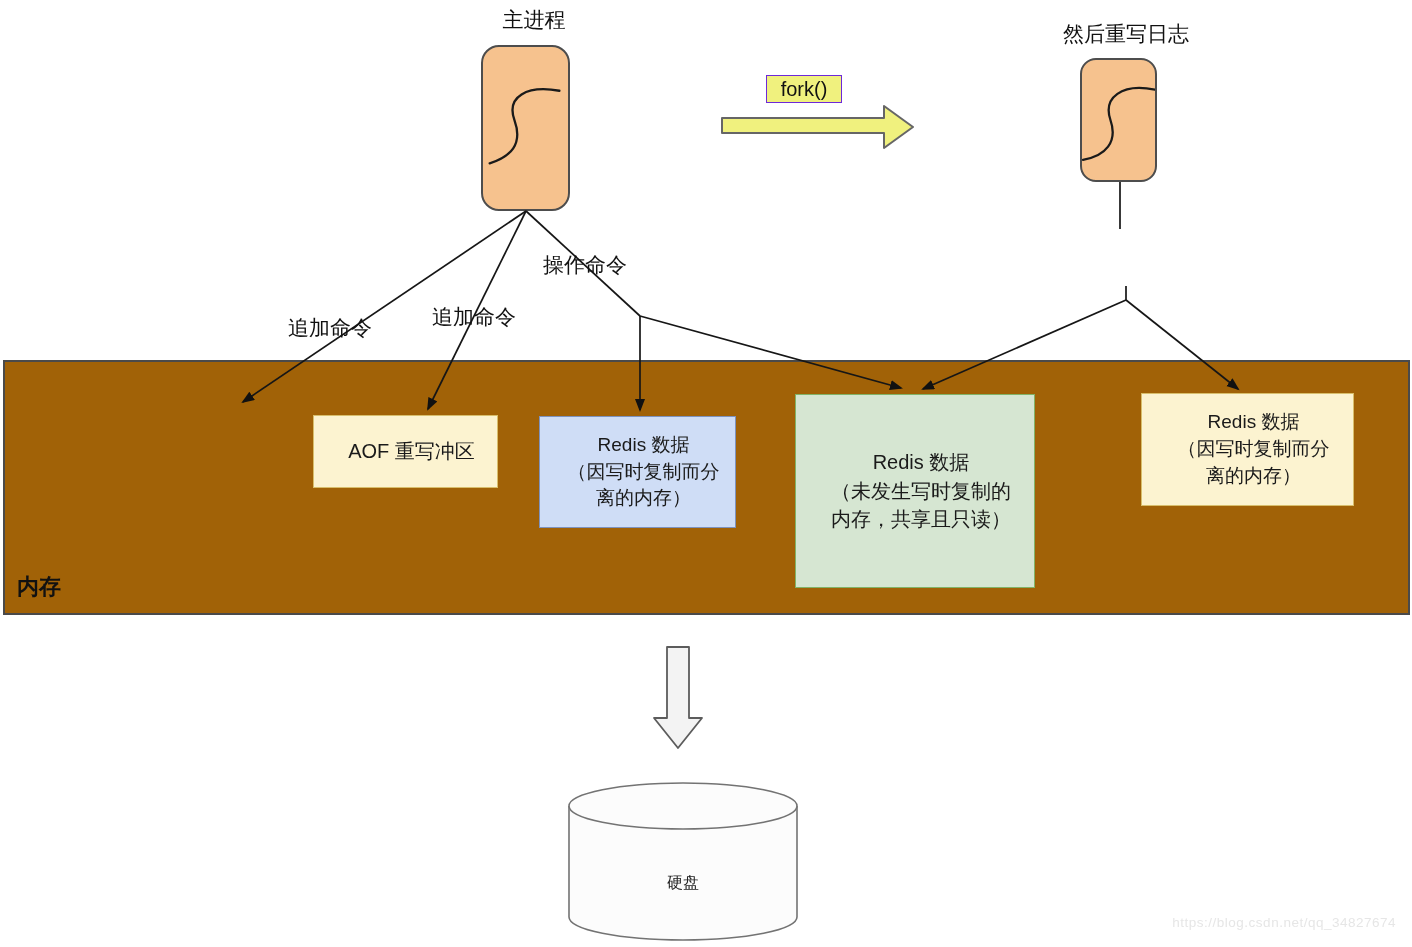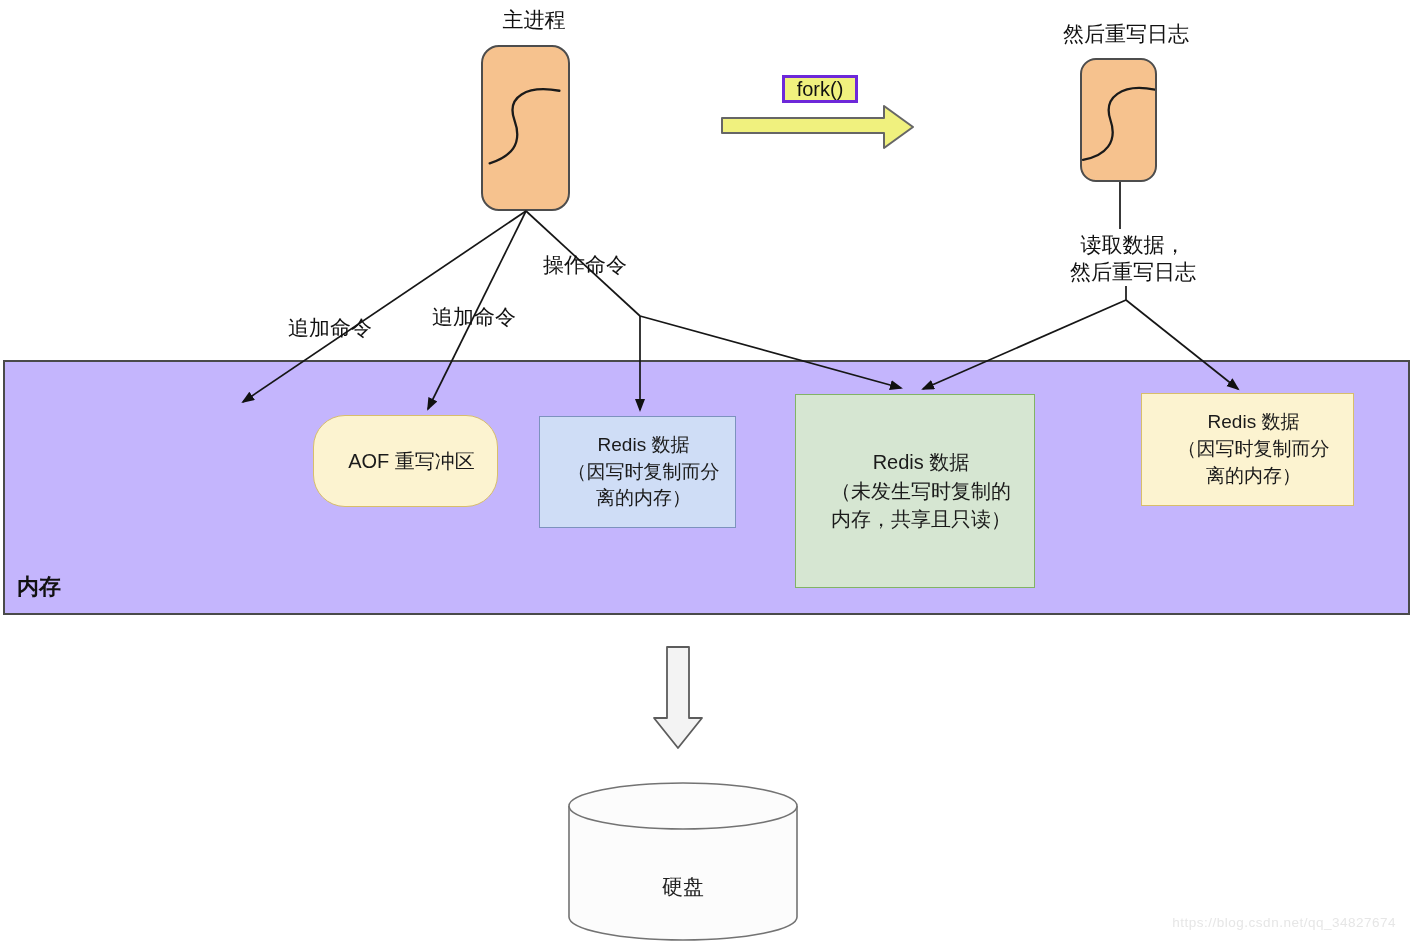--- a/index.html
+++ b/index.html
@@ -7,39 +7,39 @@
     position:relative;width:1412px;height:947px;background:#ffffff;overflow:hidden;
     font-family:"Liberation Sans","DejaVu Sans",sans-serif;color:#141414;
   }
   .abs{position:absolute;}
   .node-label{font-size:21px;color:#111;transform:translateX(-50%);white-space:nowrap;}
   .process{
     background:#F6C28E;border:2px solid #4d4d4d;border-radius:18px;
     display:flex;align-items:center;justify-content:center;box-sizing:border-box;
   }
   .fork-box{
-    background:#F0F17E;border:3px solid #6d28d9;display:flex;align-items:center;justify-content:center;
-    font-size:20px;color:#111;box-sizing:border-box;margin-left:16px;
+    background:#F0F17E;border:1px solid #6d28d9;display:flex;align-items:center;justify-content:center;
+    font-size:20px;color:#111;box-sizing:border-box;
   }
   .memory{
-    background:#c4b5fd;border:2px solid #4a4a4a;box-sizing:border-box;
+    background:#a16207;border:2px solid #4a4a4a;box-sizing:border-box;
   }
   .memory-label{font-size:22px;font-weight:bold;color:#111;}
   .mbox{
     display:flex;align-items:center;justify-content:center;text-align:center;
     box-sizing:border-box;white-space:pre-line;color:#1a1a1a;line-height:1.42;padding-left:12px;
   }
   .mbox.blue{background:#CFDDF6;border:1.5px solid #7D92BE;}
   .mbox.yellow{background:#FCF3D0;border:1.5px solid #D8BE6B;}
   .mbox.green{background:#D6E6D2;border:1.5px solid #82B366;}
   .edge-label{
     font-size:21px;color:#111;transform:translateX(-50%);
     white-space:pre-line;text-align:center;line-height:1.3;
   }
-  .disk-label{font-size:21px;color:#222;text-align:center;}
+  .disk-label{font-size:16px;color:#222;text-align:center;}
   .watermark{
     font-size:13.5px;color:#e6e6e6;letter-spacing:0.5px;white-space:nowrap;
   }
   svg.overlay{position:absolute;left:0;top:0;pointer-events:none;}
 </style>
 </head>
 <body>
 
 <div id="canvas">
 
@@ -58,21 +58,21 @@
     </svg>
   </div>
 
   <div class="abs fork-box" style="left:766px;top:75px;width:76px;height:28px;">fork()</div>
 
   <div class="abs memory" style="left:3px;top:360px;width:1407px;height:255px;">
     <div class="abs memory-label" style="left:12px;top:210px;">内存</div>
   </div>
 
 
-  <div class="abs mbox yellow" style="left:313px;top:415px;width:185px;height:92px;font-size:20px;border-radius:32px;">
+  <div class="abs mbox yellow" style="left:313px;top:415px;width:185px;height:73px;font-size:20px;">
     <span>AOF 重写冲区</span>
   </div>
 
   <div class="abs mbox blue" style="left:539px;top:416px;width:197px;height:112px;font-size:19px;">
     <span>Redis 数据
 （因写时复制而分
 离的内存）</span>
   </div>
 
   <div class="abs mbox green" style="left:795px;top:394px;width:240px;height:194px;font-size:20px;">
@@ -118,20 +118,18 @@
 
     <g>
       <path d="M 569 806 L 569 917 A 114 23 0 0 0 797 917 L 797 806" fill="#FCFCFC" stroke="#737373" stroke-width="1.6"></path>
       <ellipse cx="683" cy="806" rx="114" ry="23" fill="#FCFCFC" stroke="#737373" stroke-width="1.6"></ellipse>
     </g>
   </svg>
 
   <div class="abs edge-label" style="left:330px;top:314px;">追加命令</div>
   <div class="abs edge-label" style="left:474px;top:303px;">追加命令</div>
   <div class="abs edge-label" style="left:585px;top:251px;">操作命令</div>
-  <div class="abs edge-label" style="left:1133px;top:231px;">读取数据，
-然后重写日志</div>
 
   <div class="abs disk-label" style="left:569px;top:873px;width:228px;">硬盘</div>
 
   <div class="abs watermark" style="right:16px;top:915px;">https://blog.csdn.net/qq_34827674</div>
 
 </div>
 
 </body></html>

